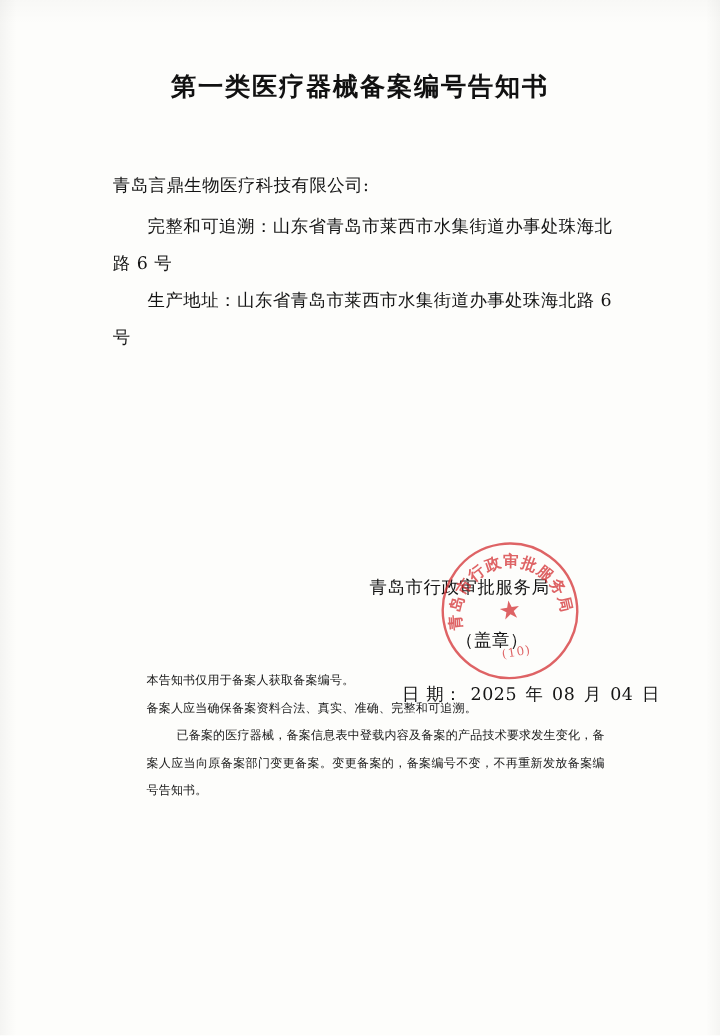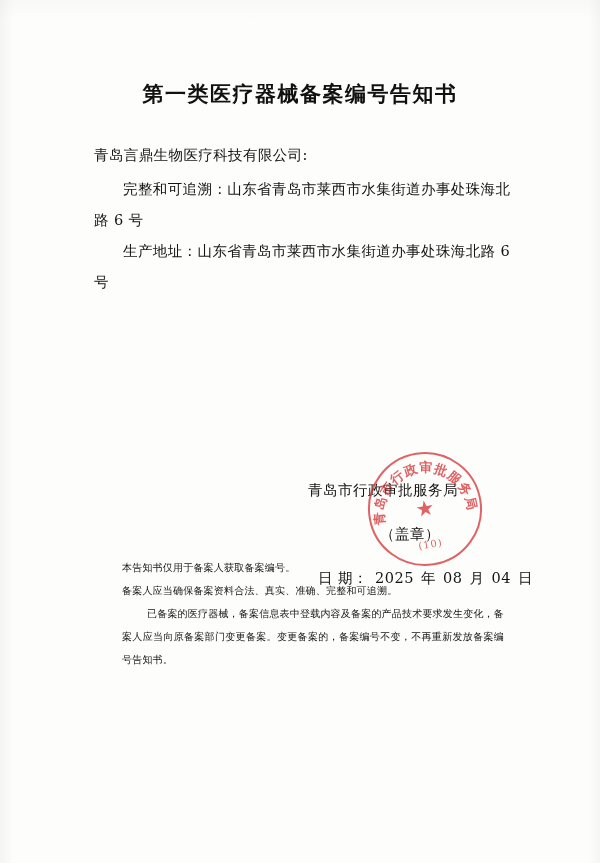--- a/index.html
+++ b/index.html
@@ -27,21 +27,21 @@
     position: absolute;
     inset: 0;
     background:
       linear-gradient(to right, rgba(0,0,0,0.035) 0px, rgba(0,0,0,0) 14px),
       linear-gradient(to left, rgba(0,0,0,0.03) 0px, rgba(0,0,0,0) 12px),
       linear-gradient(to bottom, rgba(0,0,0,0.02) 0px, rgba(0,0,0,0) 20px);
     pointer-events: none;
   }
   .doc-title {
     position: absolute;
-    top: 80px;
+    top: 58px;
     left: 0;
     width: 600px;
     text-align: center;
     font-size: 21px;
     font-weight: bold;
     letter-spacing: 1.5px;
     color: #111;
   }
   .body-block {
     position: absolute;
@@ -86,21 +86,21 @@
     margin: 0;
     letter-spacing: 0.5px;
     white-space: nowrap;
   }
   .sign-seal-note {
     margin: 16px;
     padding-left: 56px;
     letter-spacing: 0.5px;
   }
   .sign-date {
-    margin: 0;
+    margin: 17px;
     padding-left: 10px;
     letter-spacing: 0.5px;
     white-space: nowrap;
   }
   .sign-date .sp {
     display: inline-block;
     width: 7px;
   }
   
   .seal {

